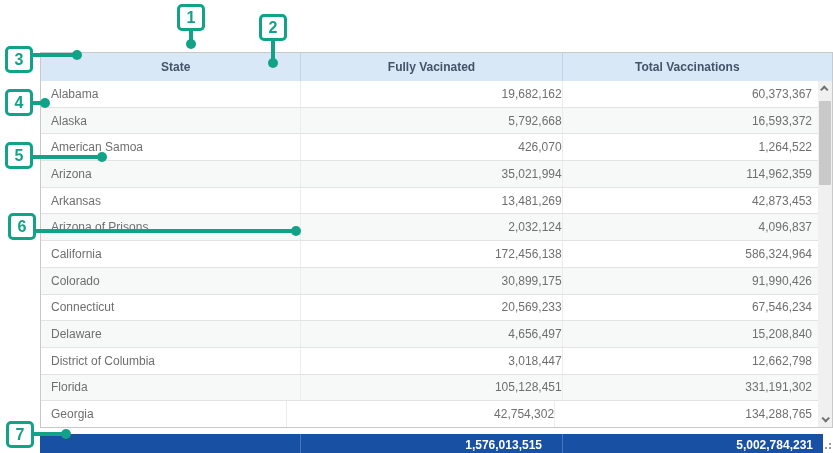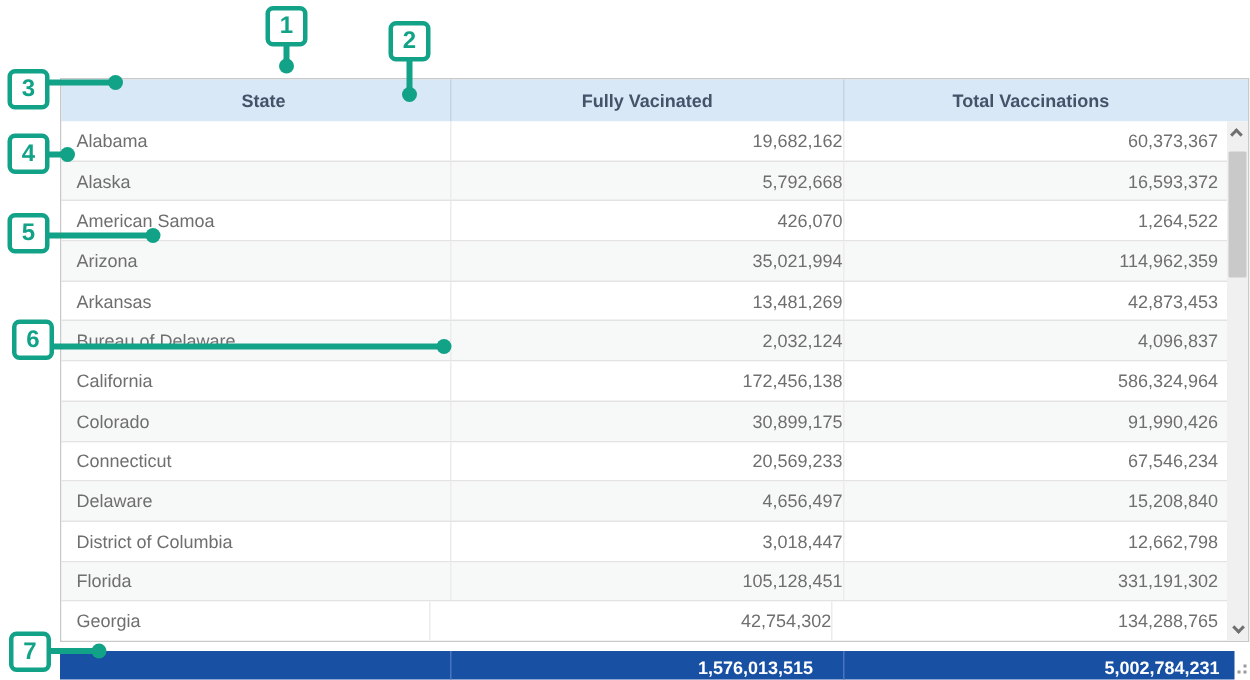--- a/index.html
+++ b/index.html
@@ -94,21 +94,21 @@
           <div class="cell c0">Arizona</div>
           <div class="cell c1">35,021,994</div>
           <div class="cell c2">114,962,359</div>
         </div>
         <div class="trow">
           <div class="cell c0">Arkansas</div>
           <div class="cell c1">13,481,269</div>
           <div class="cell c2">42,873,453</div>
         </div>
         <div class="trow alt">
-          <div class="cell c0">Bureau of Delaware</div>
+          <div class="cell c0">Arizona of Prisons</div>
           <div class="cell c1">2,032,124</div>
           <div class="cell c2">4,096,837</div>
         </div>
         <div class="trow">
           <div class="cell c0">California</div>
           <div class="cell c1">172,456,138</div>
           <div class="cell c2">586,324,964</div>
         </div>
         <div class="trow alt">
           <div class="cell c0">Colorado</div>

